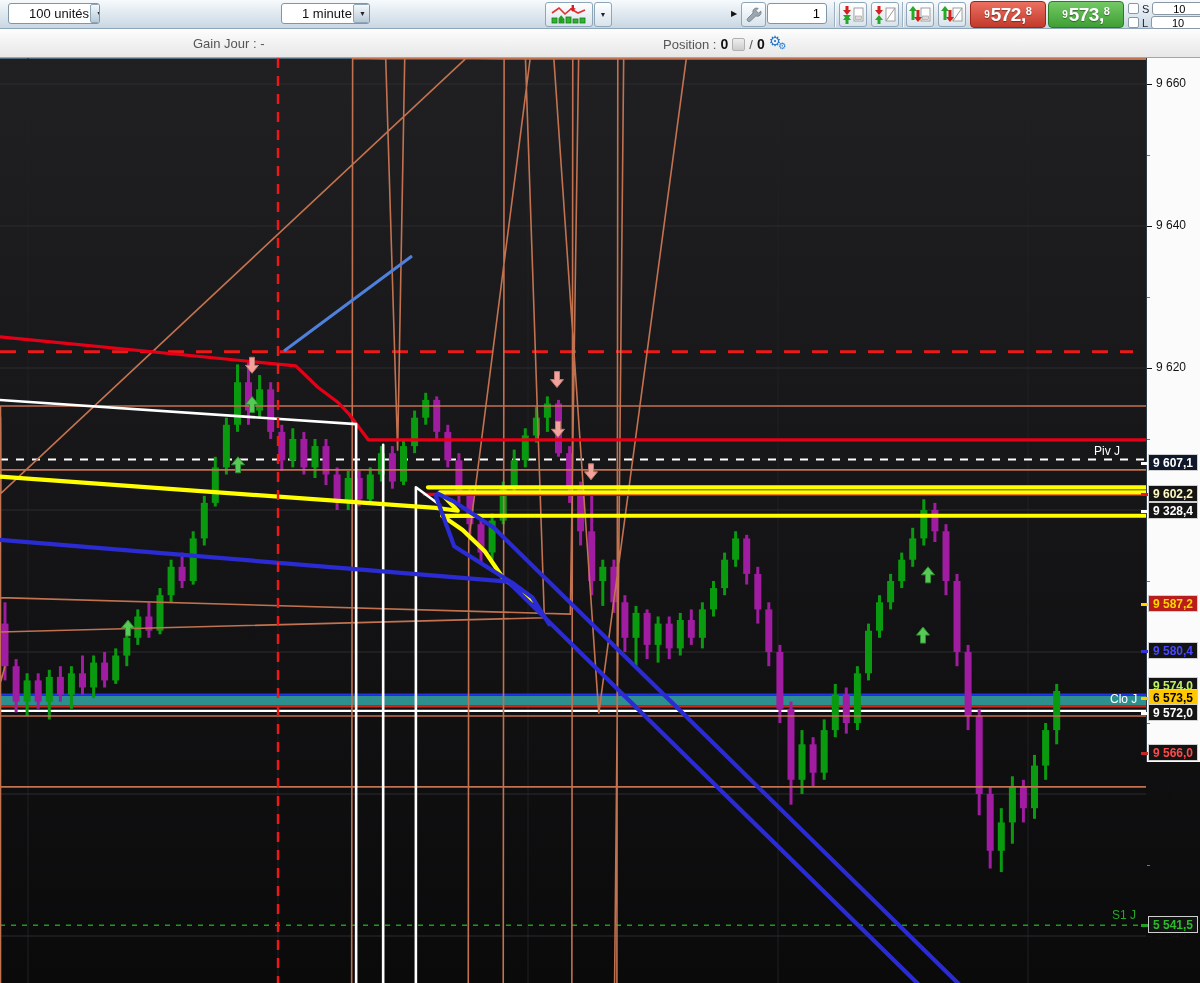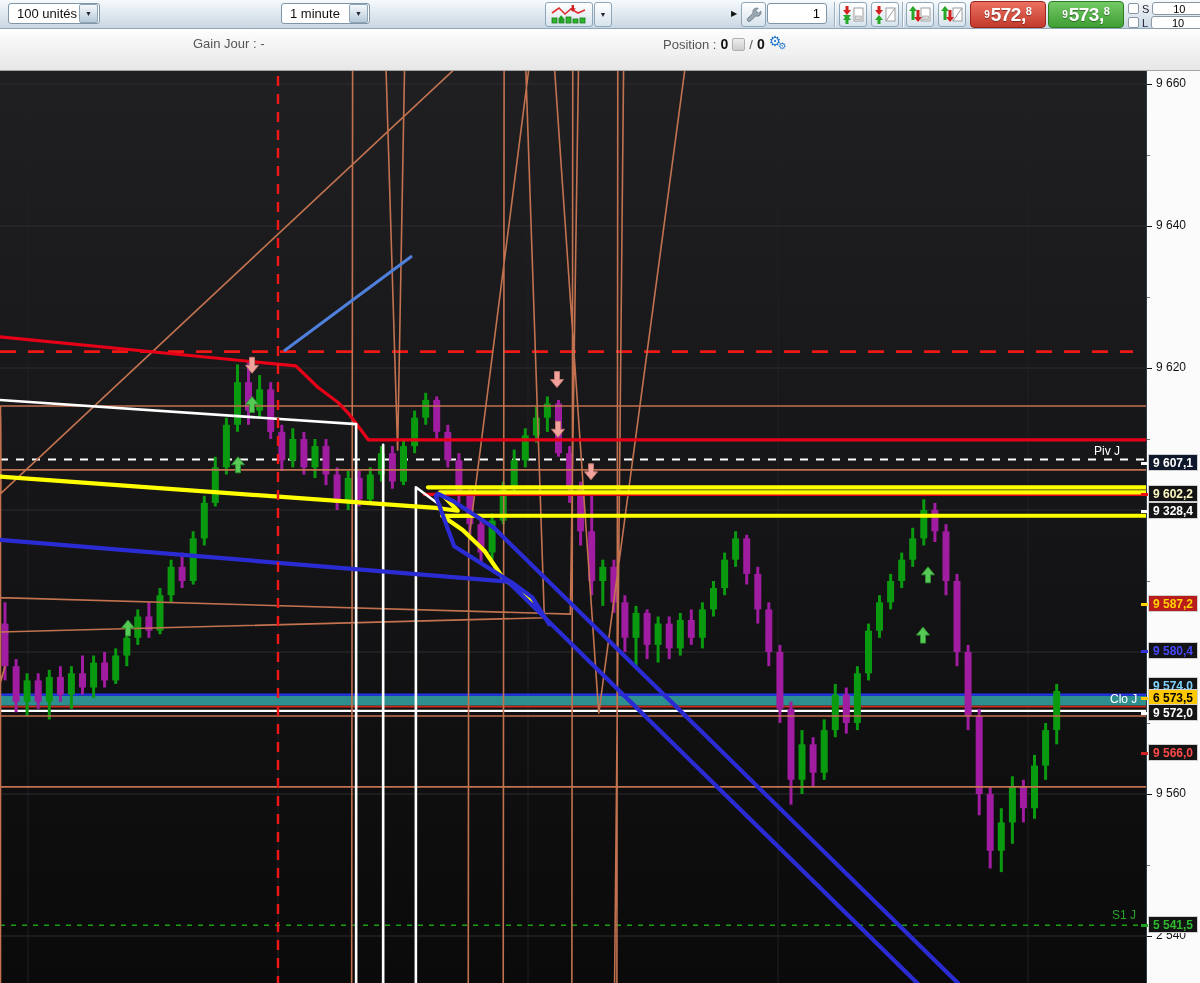--- a/index.html
+++ b/index.html
@@ -3,21 +3,21 @@
 <meta charset="utf-8">
 <style>
   html,body{margin:0;padding:0}
   body{width:1200px;height:983px;overflow:hidden;position:relative;background:#0b0b0d;
        font-family:"Liberation Sans",sans-serif;-webkit-font-smoothing:antialiased}
   
   .toolbar{position:absolute;top:0;left:0;width:1200px;height:29px;box-sizing:border-box;
            background:linear-gradient(#f6fafc,#c9d7e3);border-bottom:1px solid #8fa6b8;z-index:30}
   .combo{position:absolute;top:3px;height:21px;box-sizing:border-box;background:#fff;
          border:1px solid #7f96a8;border-radius:3px;display:flex;align-items:center;overflow:hidden}
-  .combo-text{flex:1;padding-left:8px;font-size:13px;color:#111;white-space:nowrap}
+  .combo-text{flex:1;padding-left:20px;font-size:13px;color:#111;white-space:nowrap}
   .combo-btn{width:17px;height:17px;margin:0 1px;background:linear-gradient(#f4f9fc,#b7c9d7);
              border:1px solid #8fa6b8;border-radius:2px;font-size:7px;color:#223;
              display:flex;align-items:center;justify-content:center;flex:0 0 auto}
   .tbtn{position:absolute;top:2px;height:25px;box-sizing:border-box;background:linear-gradient(#ffffff,#d7e3ec);
         border:1px solid #8fa6b8;border-radius:3px;display:flex;align-items:center;justify-content:center}
   .tri{position:absolute;left:731px;top:9px;font-size:8px;color:#111}
   .qty{position:absolute;left:767px;top:3px;width:60px;height:21px;box-sizing:border-box;
        border:1px solid #7f96a8;border-radius:3px;text-align:right;padding-right:6px;font-size:13px;
        font-family:"Liberation Sans",sans-serif}
   .vsep{position:absolute;top:2px;width:1px;height:25px;background:#9db0bf;box-shadow:1px 0 0 #f4f8fb}
@@ -28,39 +28,39 @@
   .buy{left:1048px;background:linear-gradient(#74c966,#3f9f34);border:1px solid #2b7d22}
   .p-small{font-size:10px;margin-right:1px}
   .p-main{font-size:19px;letter-spacing:-.5px}
   .p-sup{font-size:11px;align-self:flex-start;margin-top:3px}
   .sl-row{position:absolute;left:1128px;height:13px;display:flex;align-items:center;gap:3px}
   .checkbox{width:11px;height:11px;box-sizing:border-box;background:#fff;border:1px solid #8a98a5;border-radius:2px}
   .sl-label{font-size:11px;color:#223}
   .sl-input{width:54px;height:13px;box-sizing:border-box;border:1px solid #8a98a5;border-radius:3px;
             font-size:11px;text-align:center;font-family:"Liberation Sans",sans-serif}
   
-  .statusbar{position:absolute;top:29px;left:0;width:1200px;height:42px;box-sizing:border-box;
+  .statusbar{position:absolute;top:29px;left:0;width:1200px;height:29px;box-sizing:border-box;
              background:linear-gradient(#fdfdfd,#e7e7e7);border-bottom:1px solid #a5a5a5;z-index:25;
              font-size:13px;color:#555}
   .gain{position:absolute;left:193px;top:7px}
   .pos{position:absolute;left:663px;top:6px;display:flex;align-items:center;gap:4px;color:#555}
   .pos b{color:#111;font-size:14px}
   .mini-doc{width:13px;height:13px;box-sizing:border-box;background:linear-gradient(#eee,#ccc);
             border:1px solid #b0b0b0;border-radius:2px;display:inline-block}
   .gears{color:#2277cc;font-size:14px;line-height:13px}
   .gears .g2{font-size:9px;margin-left:-3px;vertical-align:-3px;display:inline-block}
   
   .chart-wrap{position:absolute;top:58px;left:0;width:1200px;height:925px;
               background:linear-gradient(#202023,#0a0a0b)}
   .chart-topline{position:absolute;top:0;left:0;width:1200px;height:1px;background:#4e6675}
   #chart{position:absolute;left:0;top:0}
   .annotation{position:absolute;left:346px;top:161px;height:25px;line-height:25px;padding:0 10px;
               border:1px solid #3f6fd0;color:#fff;font-size:15px;white-space:nowrap;
               background:rgba(22,24,28,.45);z-index:10}
-  .axis{position:absolute;left:1146px;top:0;width:54px;height:925px;background:#fbfbfb;
+  .axis{position:absolute;left:1146px;top:0;width:54px;height:704px;background:#fbfbfb;
         border-left:1px solid #2e3d47;box-sizing:border-box;z-index:5}
   .tick{position:absolute;left:0;width:5px;height:1px;background:#111}
   .tick.minor{width:3px;background:#777}
   .tick-label{position:absolute;left:9px;font-size:12px;color:#111;white-space:nowrap}
   .badge{position:absolute;left:1px;right:2px;height:17px;line-height:16px;box-sizing:border-box;
          font-size:12px;font-weight:bold;text-align:center;border:1px solid #cfcfcf;
          background:#141414;white-space:nowrap}
   .badge-tick{position:absolute;left:-6px;width:8px;height:3px}
   
   .icon-svg{display:block}
@@ -444,21 +444,21 @@
       <div class="badge-tick" style="top:403.5px;background:#ffffff"></div>
       <div class="badge" style="top:396px;color:#ffffff;background:#0f172a">9 607,1</div>
       <div class="badge-tick" style="top:434.5px;background:#ee1111"></div>
       <div class="badge" style="top:427px;color:#fef9c3;background:#141414">9 602,2</div>
       <div class="badge-tick" style="top:451.5px;background:#ffffff"></div>
       <div class="badge" style="top:444px;color:#ffffff;background:#141414">9 328,4</div>
       <div class="badge-tick" style="top:544.5px;background:#ffd400"></div>
       <div class="badge" style="top:537px;color:#ffd400;background:#b91c1c">9 587,2</div>
       <div class="badge-tick" style="top:591.5px;background:#3333dd"></div>
       <div class="badge" style="top:584px;color:#4848ff;background:#141414">9 580,4</div>
-      <div class="badge" style="top:619px;color:#7dd3fc;background:#141414">9 574,0</div>
+      <div class="badge" style="top:619px;color:#bef264;background:#141414">9 574,0</div>
       <div class="badge-tick" style="top:638.5px;background:#ffc800"></div>
       <div class="badge" style="top:631px;color:#000000;background:#ffc800">6 573,5</div>
       <div class="badge-tick" style="top:653.5px;background:#ffffff"></div>
       <div class="badge" style="top:646px;color:#ffffff;background:#141414">9 572,0</div>
       <div class="badge-tick" style="top:693.5px;background:#cc2222"></div>
       <div class="badge" style="top:686px;color:#ff4a4a;background:#141414">9 566,0</div>
       <div class="badge-tick" style="top:865.5px;background:#1ea01e"></div>
       <div class="badge" style="top:858px;color:#2dbb2d;background:#141414">5 541,5</div>
     </div>
 </div>

